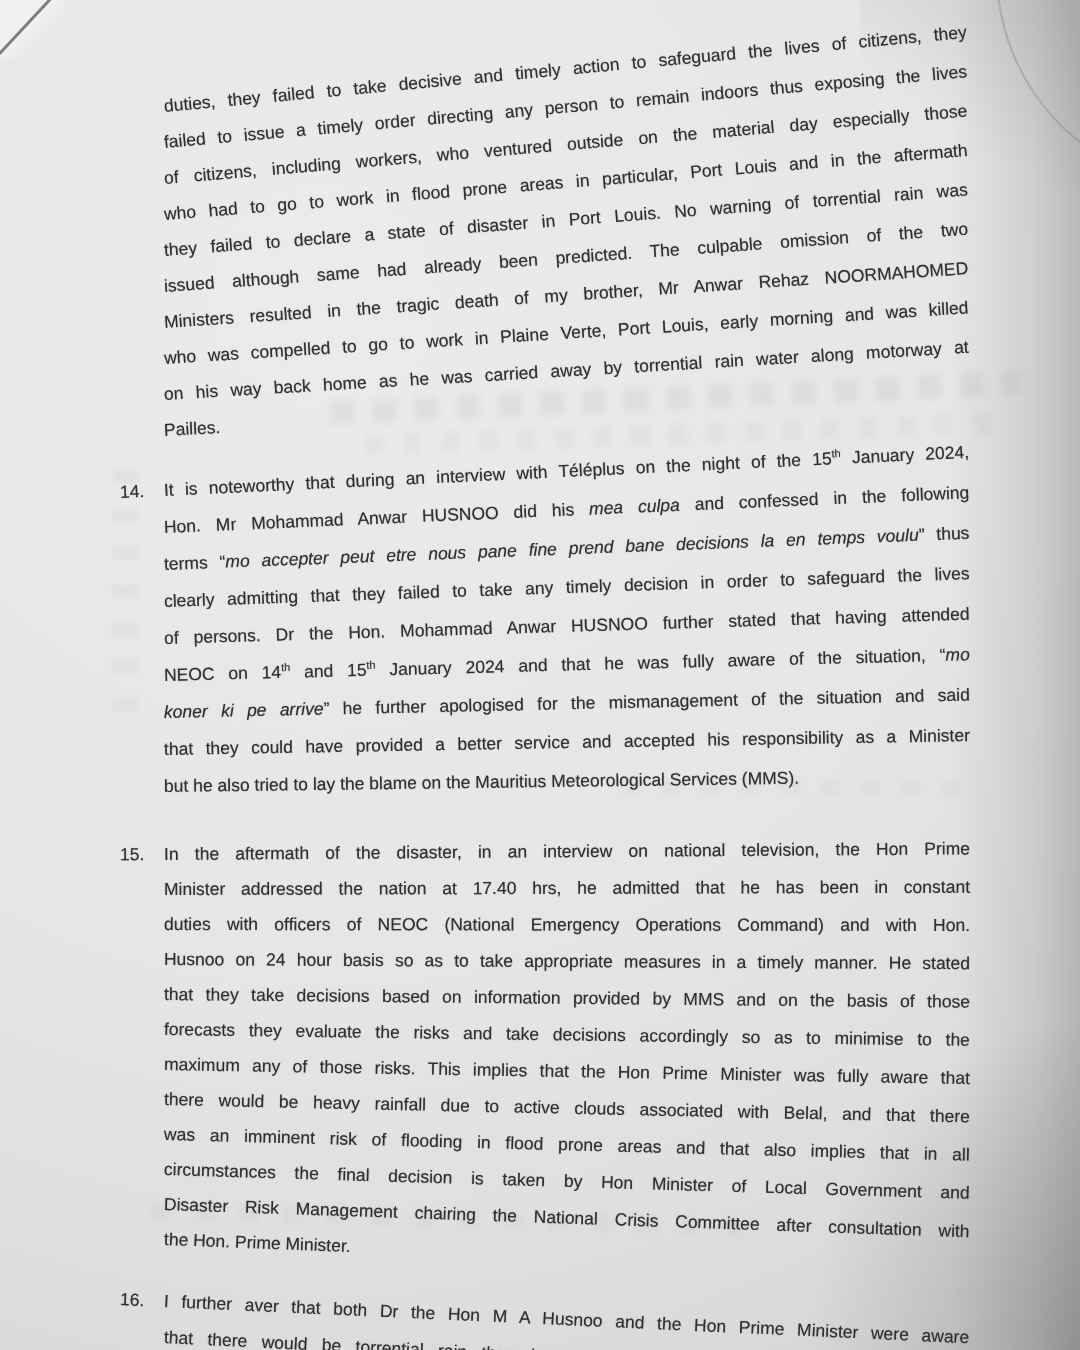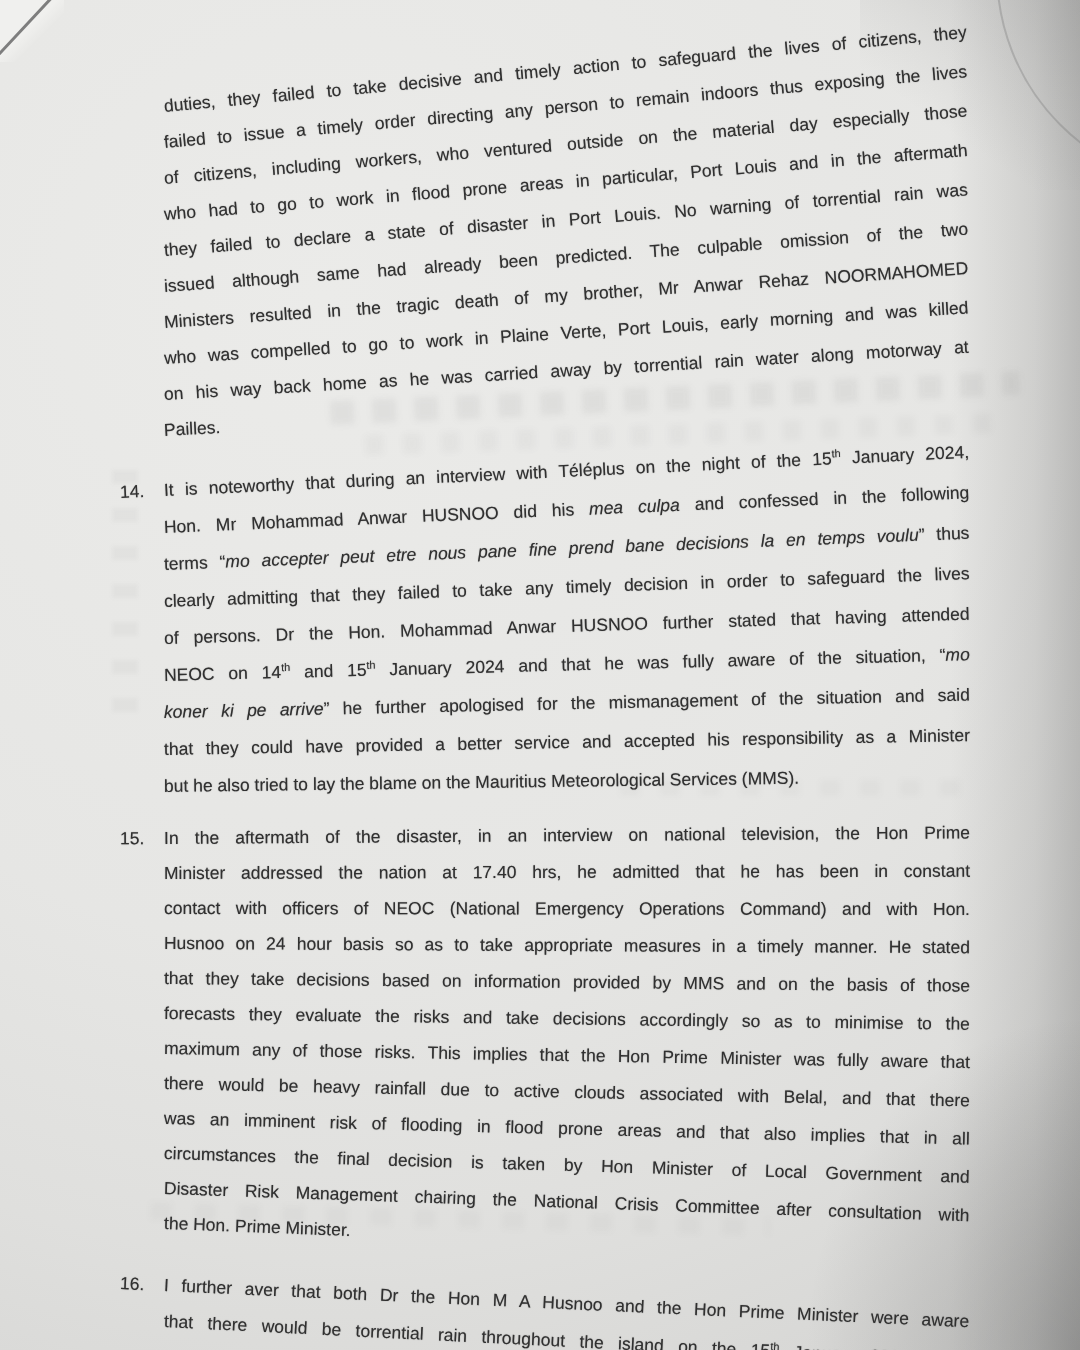--- a/index.html
+++ b/index.html
@@ -106,24 +106,24 @@
         <div class="line" style="--lh: 37px; transform: rotate(-2.72deg);"><span class="pnum">14.</span><span>It is noteworthy that during an interview with Téléplus on the night of the 15</span><span class="sup">th</span><span> January 2024,</span></div>
         <div class="line" style="--lh: 37px; transform: rotate(-2.47deg);"><span>Hon. Mr Mohammad Anwar HUSNOO did his </span><span class="it">mea culpa</span><span> and confessed in the following</span></div>
         <div class="line" style="--lh: 37px; transform: rotate(-2.22deg);"><span>terms “</span><span class="it">mo accepter peut etre nous pane fine prend bane decisions la en temps voulu</span><span>” thus</span></div>
         <div class="line" style="--lh: 37px; transform: rotate(-1.98deg);"><span>clearly admitting that they failed to take any timely decision in order to safeguard the lives</span></div>
         <div class="line" style="--lh: 37px; transform: rotate(-1.73deg);"><span>of persons. Dr the Hon. Mohammad Anwar HUSNOO further stated that having attended</span></div>
         <div class="line" style="--lh: 37px; transform: rotate(-1.48deg);"><span>NEOC on 14</span><span class="sup">th</span><span> and 15</span><span class="sup">th</span><span> January 2024 and that he was fully aware of the situation, “</span><span class="it">mo</span></div>
         <div class="line" style="--lh: 37px; transform: rotate(-1.24deg);"><span class="it">koner ki pe arrive</span><span>” he further apologised for the mismanagement of the situation and said</span></div>
         <div class="line" style="--lh: 37px; transform: rotate(-0.99deg);"><span>that they could have provided a better service and accepted his responsibility as a Minister</span></div>
         <div class="line last" style="--lh: 37px; transform: rotate(-0.74deg);"><span>but he also tried to lay the blame on the Mauritius Meteorological Services (MMS).</span></div>
       </div>
-      <div class="para" style="margin-top: 16px;">
+      <div class="para" style="margin-top: 32px;">
         <div class="line" style="--lh: 35px; transform: rotate(-0.4deg);"><span class="pnum">15.</span><span>In the aftermath of the disaster, in an interview on national television, the Hon Prime</span></div>
         <div class="line" style="--lh: 35px; transform: rotate(-0.16deg);"><span>Minister addressed the nation at 17.40 hrs, he admitted that he has been in constant</span></div>
-        <div class="line" style="--lh: 35px; transform: rotate(0.07deg);"><span>contact with officers of NEOC (National Emergency Operations Command) and with Hon.</span></div>
+        <div class="line" style="--lh: 35px; transform: rotate(0.07deg);"><span>duties with officers of NEOC (National Emergency Operations Command) and with Hon.</span></div>
         <div class="line" style="--lh: 35px; transform: rotate(0.3deg);"><span>Husnoo on 24 hour basis so as to take appropriate measures in a timely manner. He stated</span></div>
         <div class="line" style="--lh: 35px; transform: rotate(0.54deg);"><span>that they take decisions based on information provided by MMS and on the basis of those</span></div>
         <div class="line" style="--lh: 35px; transform: rotate(0.77deg);"><span>forecasts they evaluate the risks and take decisions accordingly so as to minimise to the</span></div>
         <div class="line" style="--lh: 35px; transform: rotate(1deg);"><span>maximum any of those risks. This implies that the Hon Prime Minister was fully aware that</span></div>
         <div class="line" style="--lh: 35px; transform: rotate(1.24deg);"><span>there would be heavy rainfall due to active clouds associated with Belal, and that there</span></div>
         <div class="line" style="--lh: 35px; transform: rotate(1.47deg);"><span>was an imminent risk of flooding in flood prone areas and that also implies that in all</span></div>
         <div class="line" style="--lh: 35px; transform: rotate(1.7deg);"><span>circumstances the final decision is taken by Hon Minister of Local Government and</span></div>
         <div class="line" style="--lh: 35px; transform: rotate(1.94deg);"><span>Disaster Risk Management chairing the National Crisis Committee after consultation with</span></div>
         <div class="line last" style="--lh: 35px; transform: rotate(2.17deg);"><span>the Hon. Prime Minister.</span></div>
       </div>

